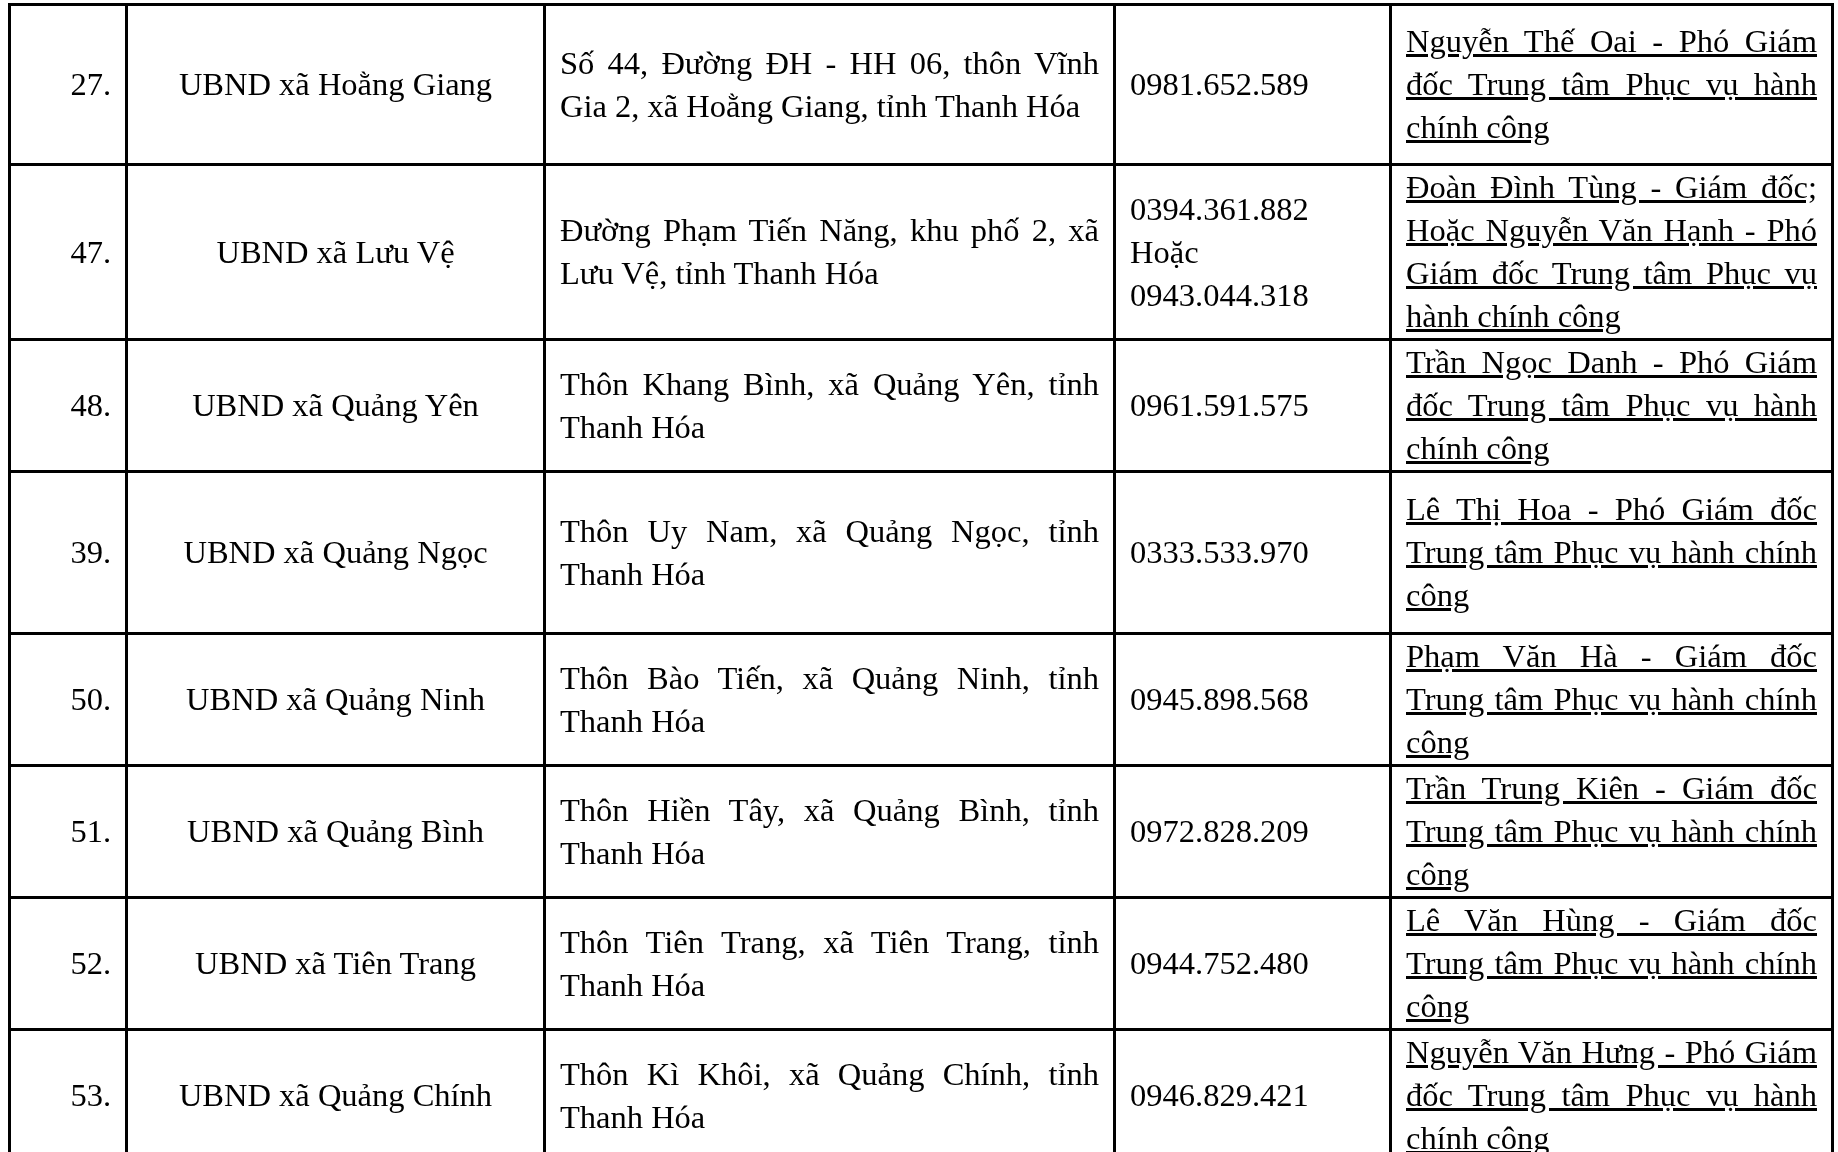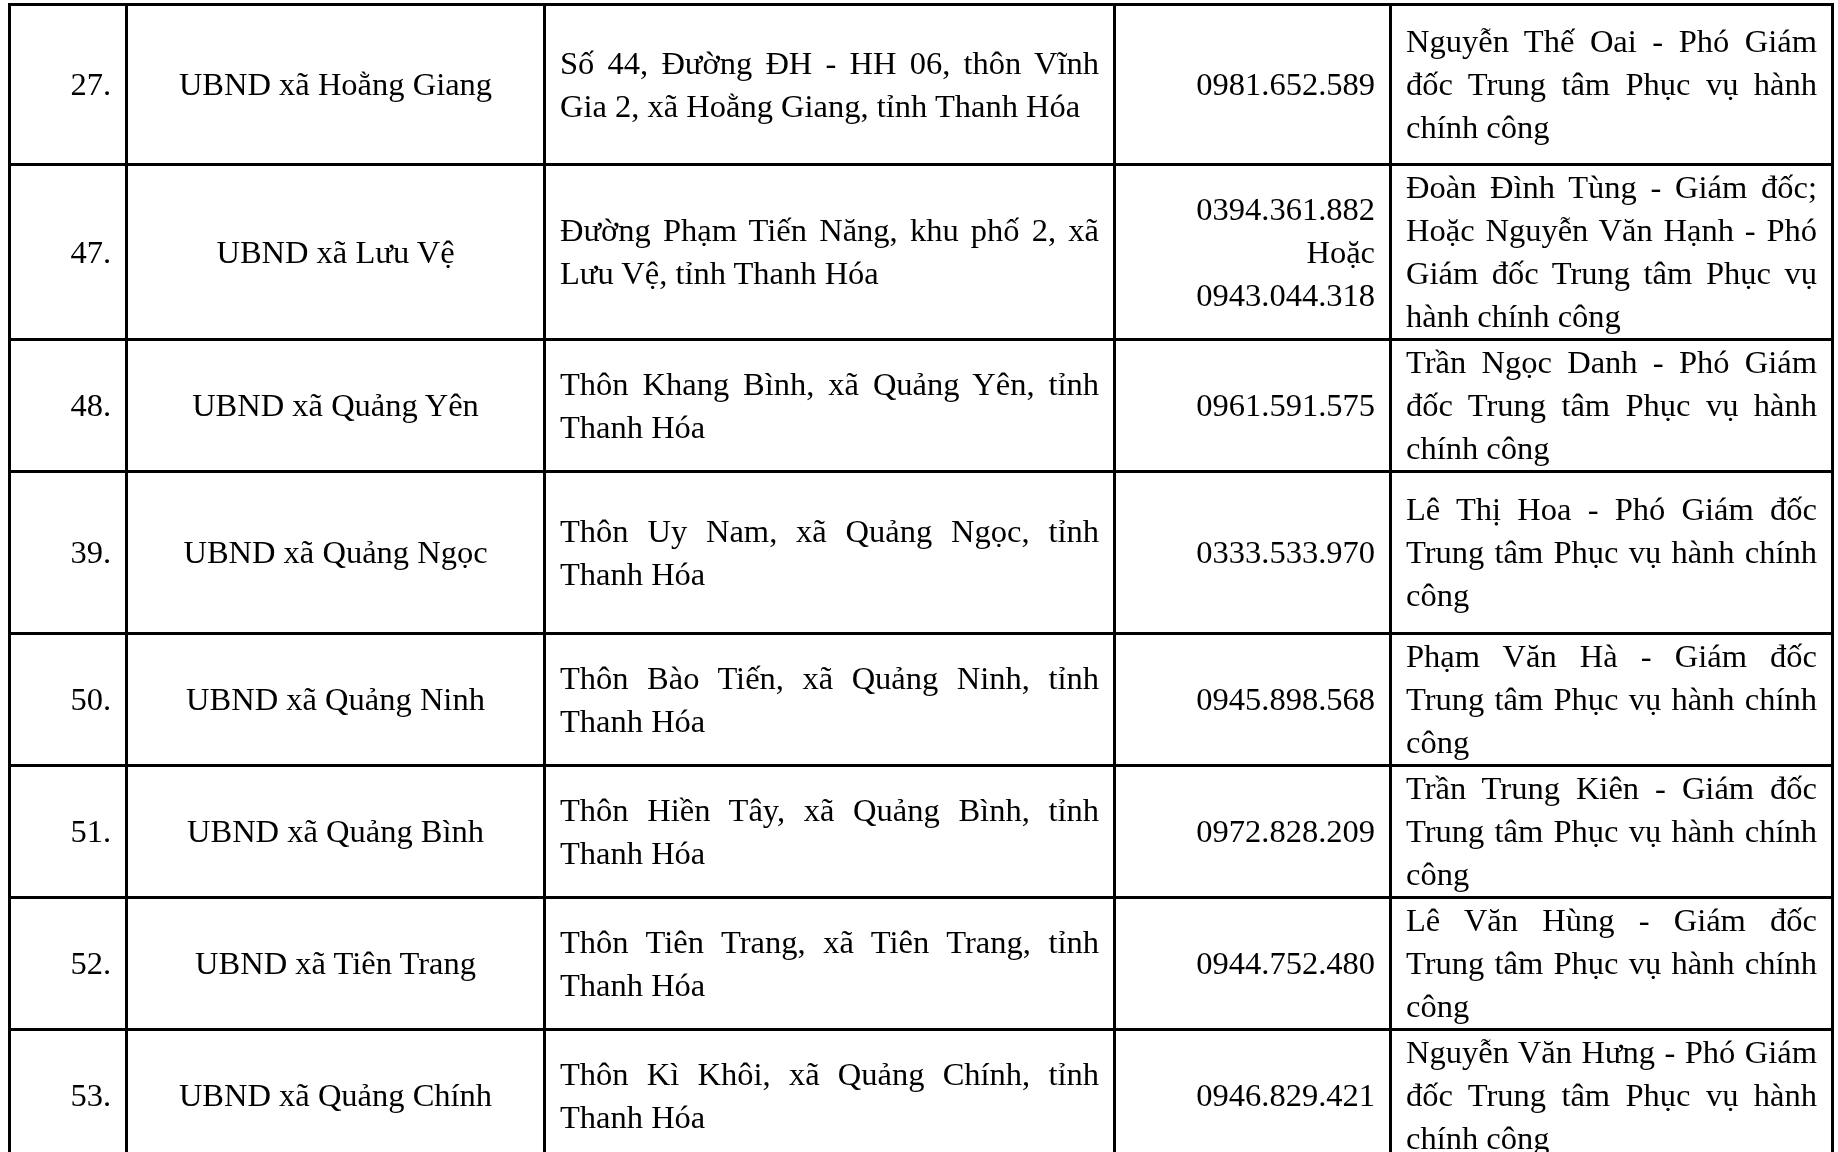--- a/index.html
+++ b/index.html
@@ -33,22 +33,22 @@
     }
     col.c-stt { width: 117px; }
     col.c-unit { width: 418px; }
     col.c-addr { width: 570px; }
     col.c-phone { width: 276px; }
     col.c-contact { width: 442px; }
 
     td.stt { text-align: right; padding-right: 12px; }
     td.unit { text-align: center; }
     td.addr { text-align: justify; text-align-last: left; margin-top: 28px; }
-    td.phone { text-align: right; }
-    td.contact { text-align: justify; text-align-last: left; padding-left: 10px; padding-right: 10px; }
+    td.phone { text-align: left; }
+    td.contact { text-align: justify; text-align-last: left; padding-left: 10px; padding-right: 10px; text-decoration: underline; }
 
     tr.r46 { height: 160px; }
     tr.r47 { height: 171px; }
     tr.r48 { height: 130px; }
     tr.r49 { height: 162px; }
     tr.r50 { height: 129px; }
     tr.r51 { height: 129px; }
     tr.r52 { height: 129px; }
     tr.r53 { height: 129px; }
 

